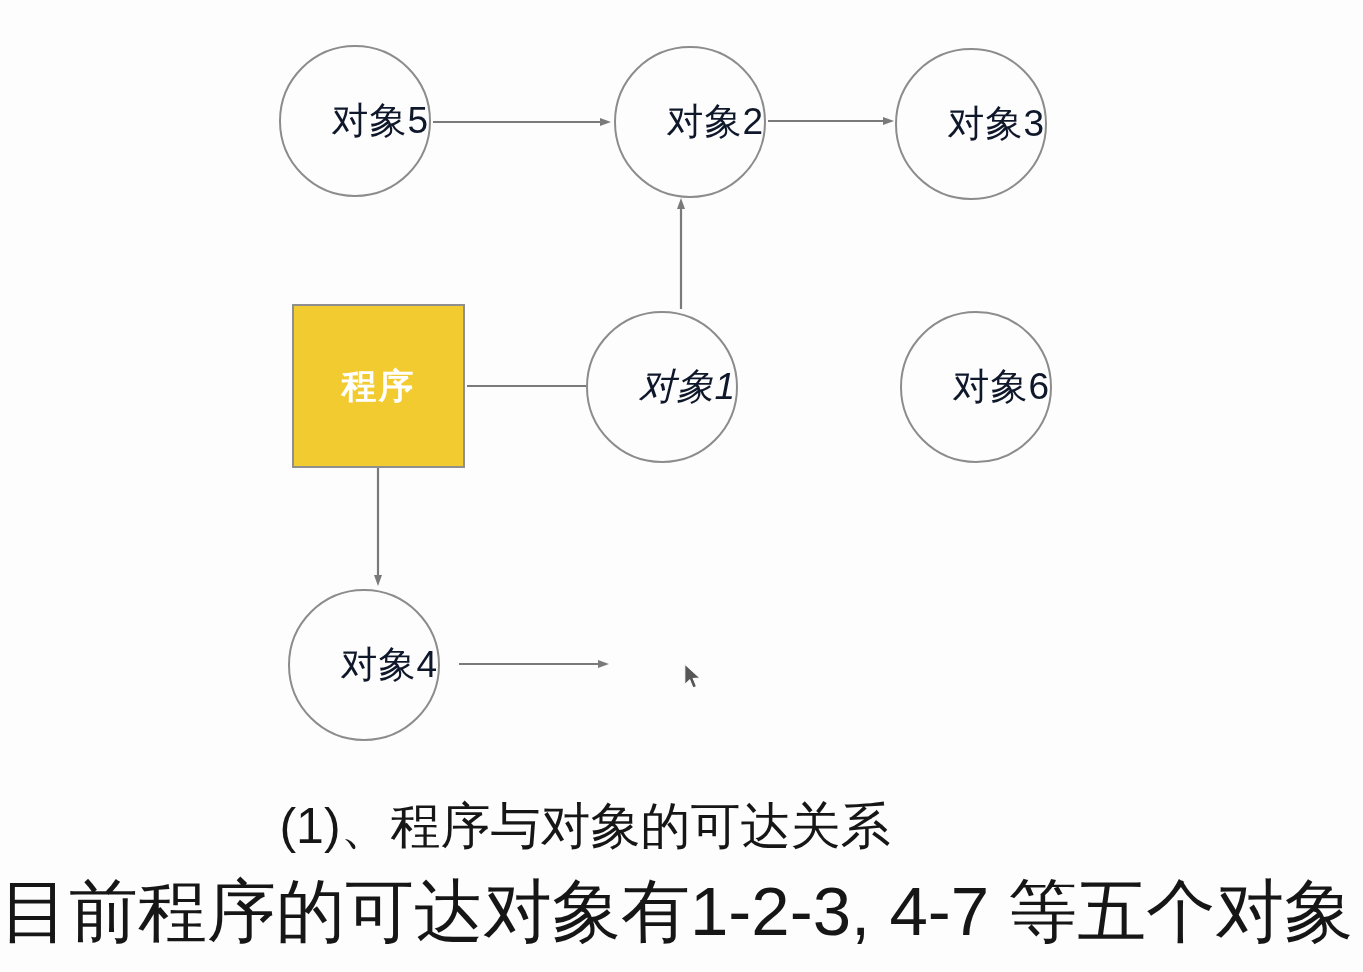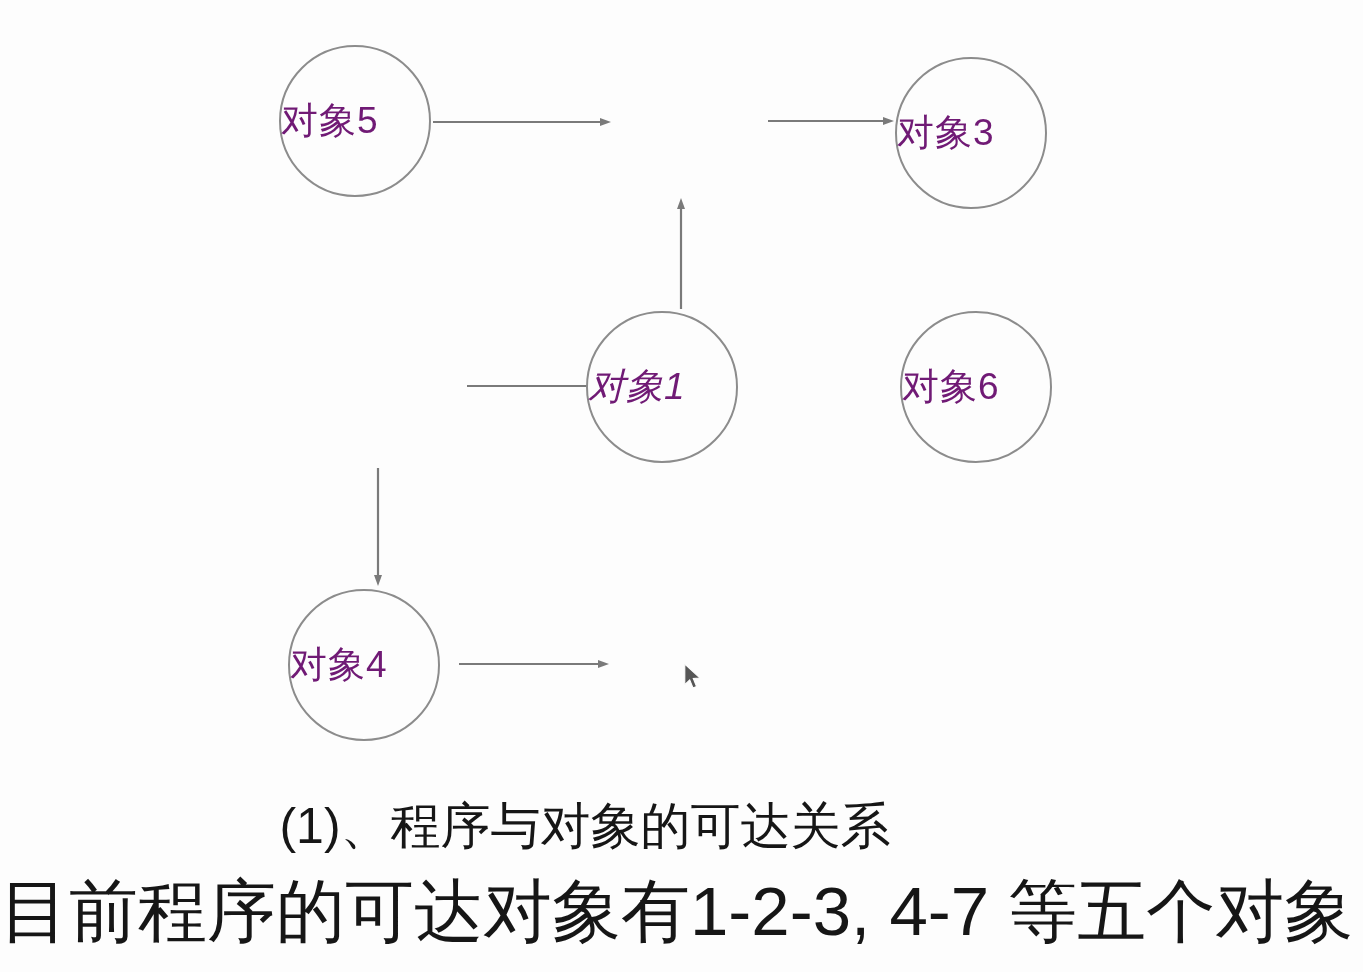--- a/index.html
+++ b/index.html
@@ -27,23 +27,23 @@
   .node-circle {
     position: absolute;
     width: 152px;
     height: 152px;
     border: 2px solid #8c8c8c;
     border-radius: 50%;
     background: #fdfdfd;
     box-sizing: border-box;
     display: flex;
     align-items: center;
-    justify-content: flex-start;
+    justify-content: flex-end;
     font-size: 37px;
-    color: #701a75;
+    color: #0f172a;
     letter-spacing: 1px;
   }
   .node-square {
     position: absolute;
     left: 292px;
     top: 304px;
     width: 173px;
     height: 164px;
     background: #F2CB30;
     border: 2px solid #8f8f8f;
@@ -51,21 +51,21 @@
     display: flex;
     align-items: center;
     justify-content: center;
     font-size: 35px;
     font-weight: bold;
     color: #ffffff;
     letter-spacing: 2px;
   }
   .pos-obj5 { left: 279px; top: 45px; }
   .pos-obj2 { left: 614px; top: 46px; }
-  .pos-obj3 { left: 895px; top: 57px; }
+  .pos-obj3 { left: 895px; top: 48px; }
   .pos-obj1 { left: 586px; top: 311px; font-style: italic; }
   .pos-obj6 { left: 900px; top: 311px; }
   .pos-obj4 { left: 288px; top: 589px; }
   .pos-obj7 { left: 612px; top: 588px; }
   .caption-line {
     position: absolute;
     left: 0;
     text-align: center;
     color: #161616;
     white-space: nowrap;
@@ -102,33 +102,39 @@
     <line x1="768" y1="121" x2="884" y2="121" stroke="#7a7a7a" stroke-width="2.2" marker-end="url(#arrowhead)"></line>
     <line x1="681" y1="309" x2="681" y2="208" stroke="#7a7a7a" stroke-width="2.2" marker-end="url(#arrowhead)"></line>
     <line x1="467" y1="386" x2="598" y2="386" stroke="#7a7a7a" stroke-width="2.2" marker-end="url(#arrowhead)"></line>
     <line x1="378" y1="468" x2="378" y2="576" stroke="#7a7a7a" stroke-width="2.2" marker-end="url(#arrowhead)"></line>
     <line x1="459" y1="664" x2="599" y2="664" stroke="#7a7a7a" stroke-width="2.2" marker-end="url(#arrowhead)"></line>
   </svg>
 
   <div class="node-circle pos-obj5">
     <span>对象5</span>
   </div>
+  <div class="node-circle pos-obj2">
+    <span>对象2</span>
+  </div>
   <div class="node-circle pos-obj3">
     <span>对象3</span>
   </div>
   <div class="node-circle pos-obj1">
     <span>对象1</span>
   </div>
   <div class="node-circle pos-obj6">
     <span>对象6</span>
   </div>
   <div class="node-circle pos-obj4">
     <span>对象4</span>
   </div>
 
+  <div class="node-square">
+    <span>程序</span>
+  </div>
 
   <div id="caption-line1" class="caption-line">(1)、程序与对象的可达关系</div>
   <div id="caption-line2" class="caption-line">目前程序的可达对象有1-2-3, 4-7 等五个对象</div>
 
   <svg id="mouse-cursor" width="20" height="26" viewBox="0 0 14 19" xmlns="http://www.w3.org/2000/svg">
     <path d="M1,0 L1,15 L4.6,11.6 L7.0,17.5 L9.6,16.4 L7.2,10.6 L12,10.2 Z" fill="#3a3a3a" stroke="#fdfdfd" stroke-width="0.8"></path>
   </svg>
 
 </div>
 

